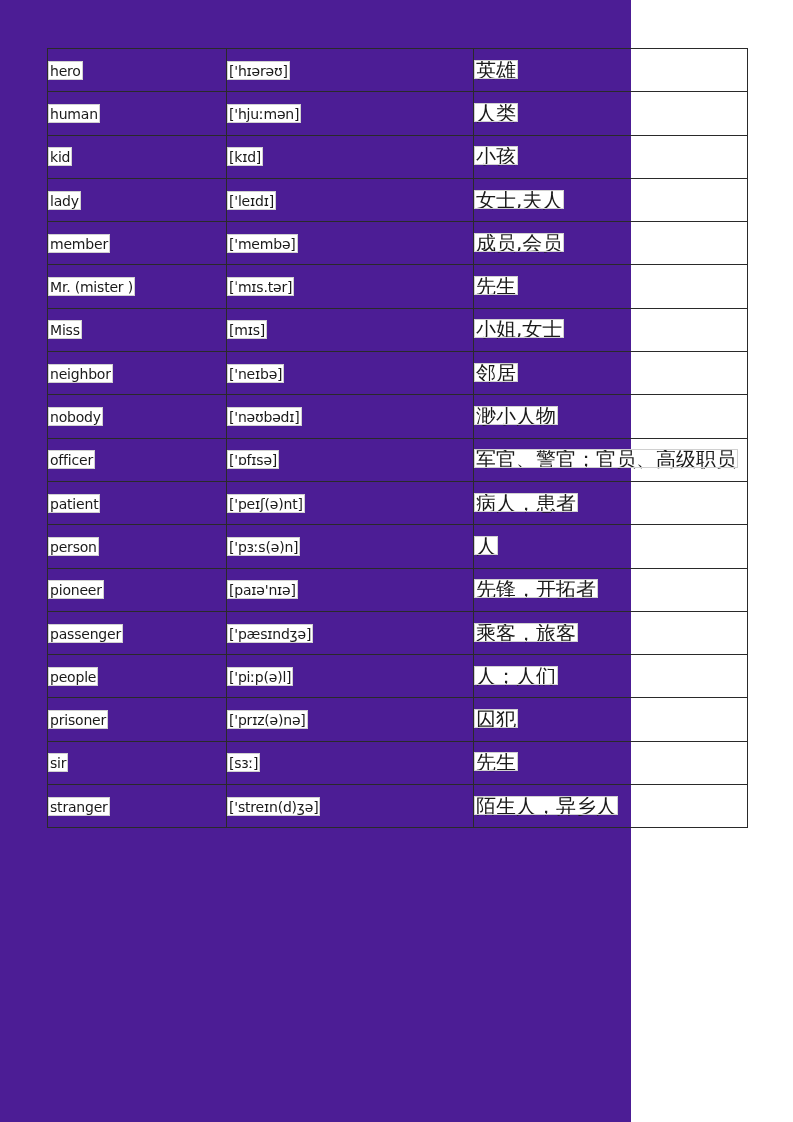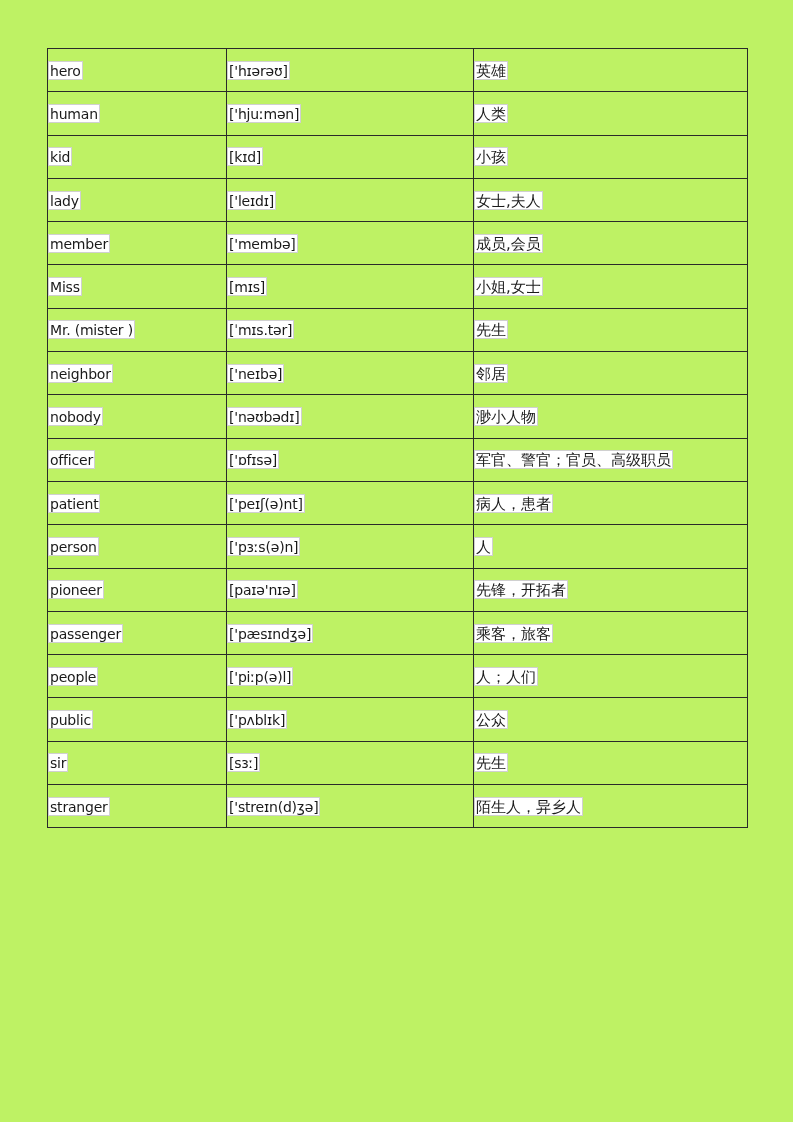--- a/index.html
+++ b/index.html
@@ -1,18 +1,18 @@
 <!DOCTYPE html>
 <html><head>
   <meta charset="utf-8">
   <style>
     html, body { margin: 0; padding: 0; background: #ffffff; }
     body { width: 793px; height: 1122px; position: relative; overflow: hidden;
            font-family: "DejaVu Sans", "Liberation Sans", sans-serif; color: #1a1a1a; }
-    .page { position: absolute; left: 0; top: 0; width: 793px; height: 1122px; background: #bef264; }
+    .page { position: absolute; left: 0; top: 0; width: 631px; height: 1122px; background: #4c1d95; }
     table.vocab {
       position: absolute; left: 47px; top: 48px;
       width: 700px; border-collapse: collapse; table-layout: fixed;
     }
     table.vocab td {
       border: 1px solid #2a2a2a;
       height: 42.3px; padding: 0 0 0 1px;
       vertical-align: middle; font-size: 14px; line-height: 16px;
       white-space: nowrap;
     }
@@ -20,21 +20,21 @@
     col.c2 { width: 247px; }
     col.c3 { width: 274px; }
     .cell-text {
       display: inline-block;
       outline: 1px solid #d0d0d0;
       padding: 1px 1px 0 1px;
       background: #ffffff;
       font-size: 14px;
       letter-spacing: -0.2px;
     }
-    .zh { font-size: 15px; letter-spacing: 0; }
+    .zh { font-size: 20px; letter-spacing: 0; }
   </style>
 </head>
 <body>
 
 <div class="page">
   <table class="vocab">
     <colgroup>
         <col class="c1">
         <col class="c2">
         <col class="c3">
@@ -59,28 +59,28 @@
         <td><span class="cell-text">lady</span></td>
         <td><span class="cell-text">['leɪdɪ]</span></td>
         <td><span class="cell-text zh">女士,夫人</span></td>
       </tr>
       <tr>
         <td><span class="cell-text">member</span></td>
         <td><span class="cell-text">['membə]</span></td>
         <td><span class="cell-text zh">成员,会员</span></td>
       </tr>
       <tr>
+        <td><span class="cell-text">Mr. (mister )</span></td>
+        <td><span class="cell-text">[ˈmɪs.tər]</span></td>
+        <td><span class="cell-text zh">先生</span></td>
+      </tr>
+      <tr>
         <td><span class="cell-text">Miss</span></td>
         <td><span class="cell-text">[mɪs]</span></td>
         <td><span class="cell-text zh">小姐,女士</span></td>
-      </tr>
-      <tr>
-        <td><span class="cell-text">Mr. (mister )</span></td>
-        <td><span class="cell-text">[ˈmɪs.tər]</span></td>
-        <td><span class="cell-text zh">先生</span></td>
       </tr>
       <tr>
         <td><span class="cell-text">neighbor</span></td>
         <td><span class="cell-text">['neɪbə]</span></td>
         <td><span class="cell-text zh">邻居</span></td>
       </tr>
       <tr>
         <td><span class="cell-text">nobody</span></td>
         <td><span class="cell-text">['nəʊbədɪ]</span></td>
         <td><span class="cell-text zh">渺小人物</span></td>
@@ -109,23 +109,23 @@
         <td><span class="cell-text">passenger</span></td>
         <td><span class="cell-text">['pæsɪndʒə]</span></td>
         <td><span class="cell-text zh">乘客，旅客</span></td>
       </tr>
       <tr>
         <td><span class="cell-text">people</span></td>
         <td><span class="cell-text">['piːp(ə)l]</span></td>
         <td><span class="cell-text zh">人；人们</span></td>
       </tr>
       <tr>
-        <td><span class="cell-text">public</span></td>
-        <td><span class="cell-text">['pʌblɪk]</span></td>
-        <td><span class="cell-text zh">公众</span></td>
+        <td><span class="cell-text">prisoner</span></td>
+        <td><span class="cell-text">['prɪz(ə)nə]</span></td>
+        <td><span class="cell-text zh">囚犯</span></td>
       </tr>
       <tr>
         <td><span class="cell-text">sir</span></td>
         <td><span class="cell-text">[sɜː]</span></td>
         <td><span class="cell-text zh">先生</span></td>
       </tr>
       <tr>
         <td><span class="cell-text">stranger</span></td>
         <td><span class="cell-text">['streɪn(d)ʒə]</span></td>
         <td><span class="cell-text zh">陌生人，异乡人</span></td>

